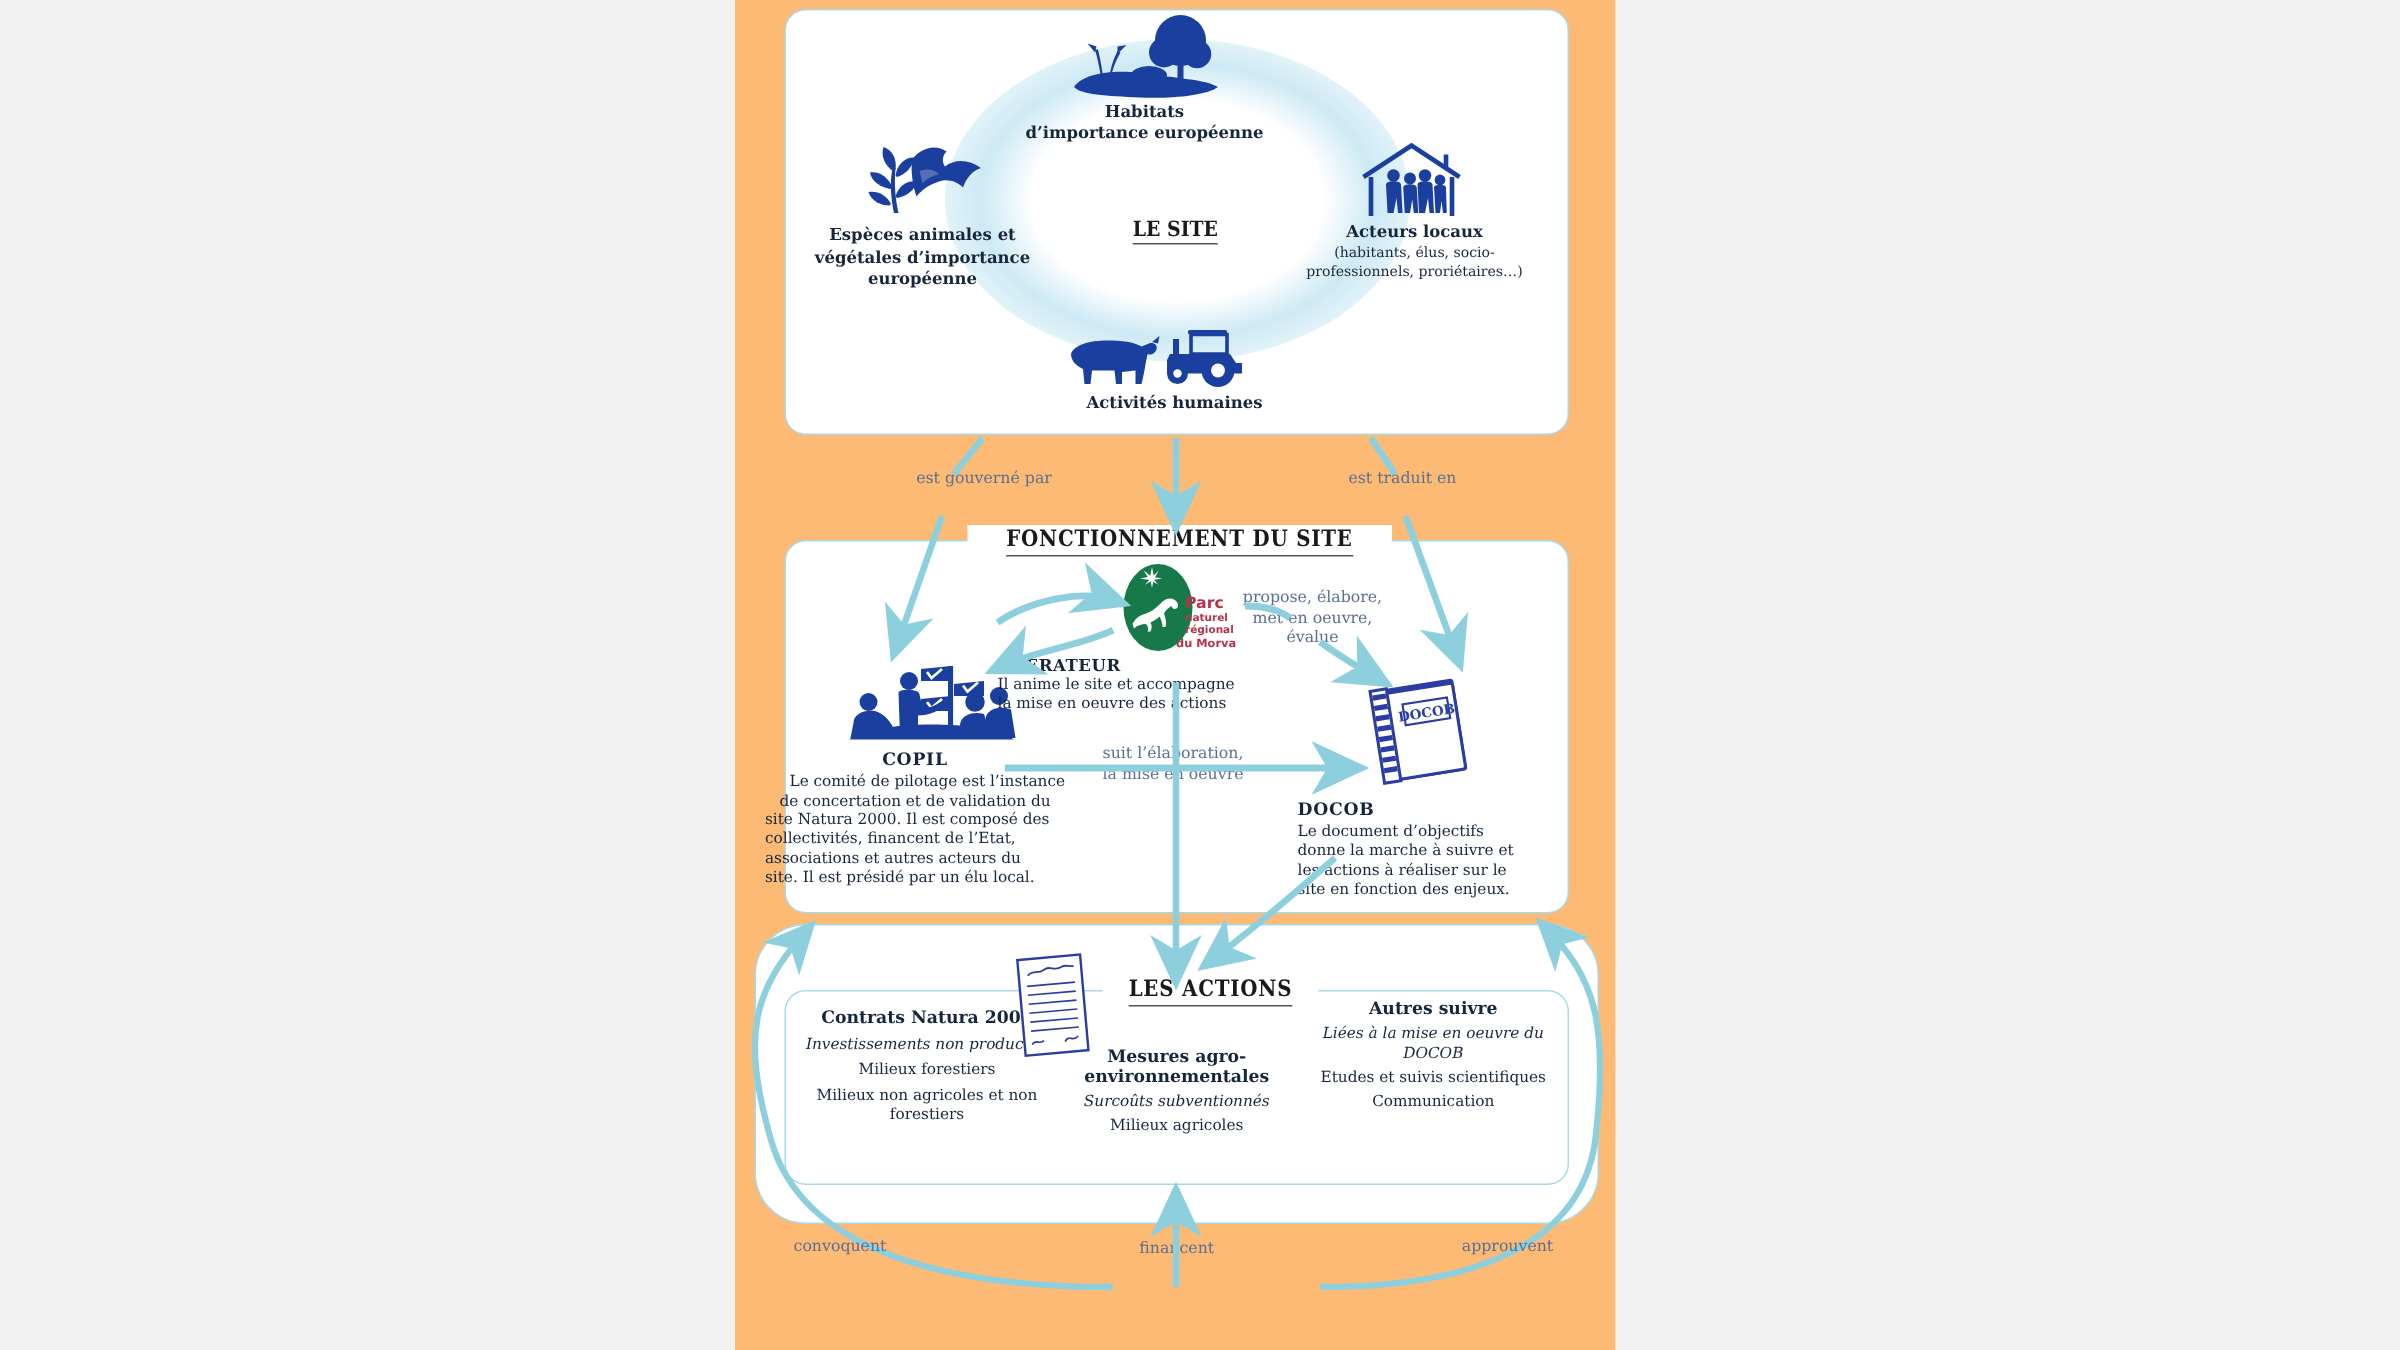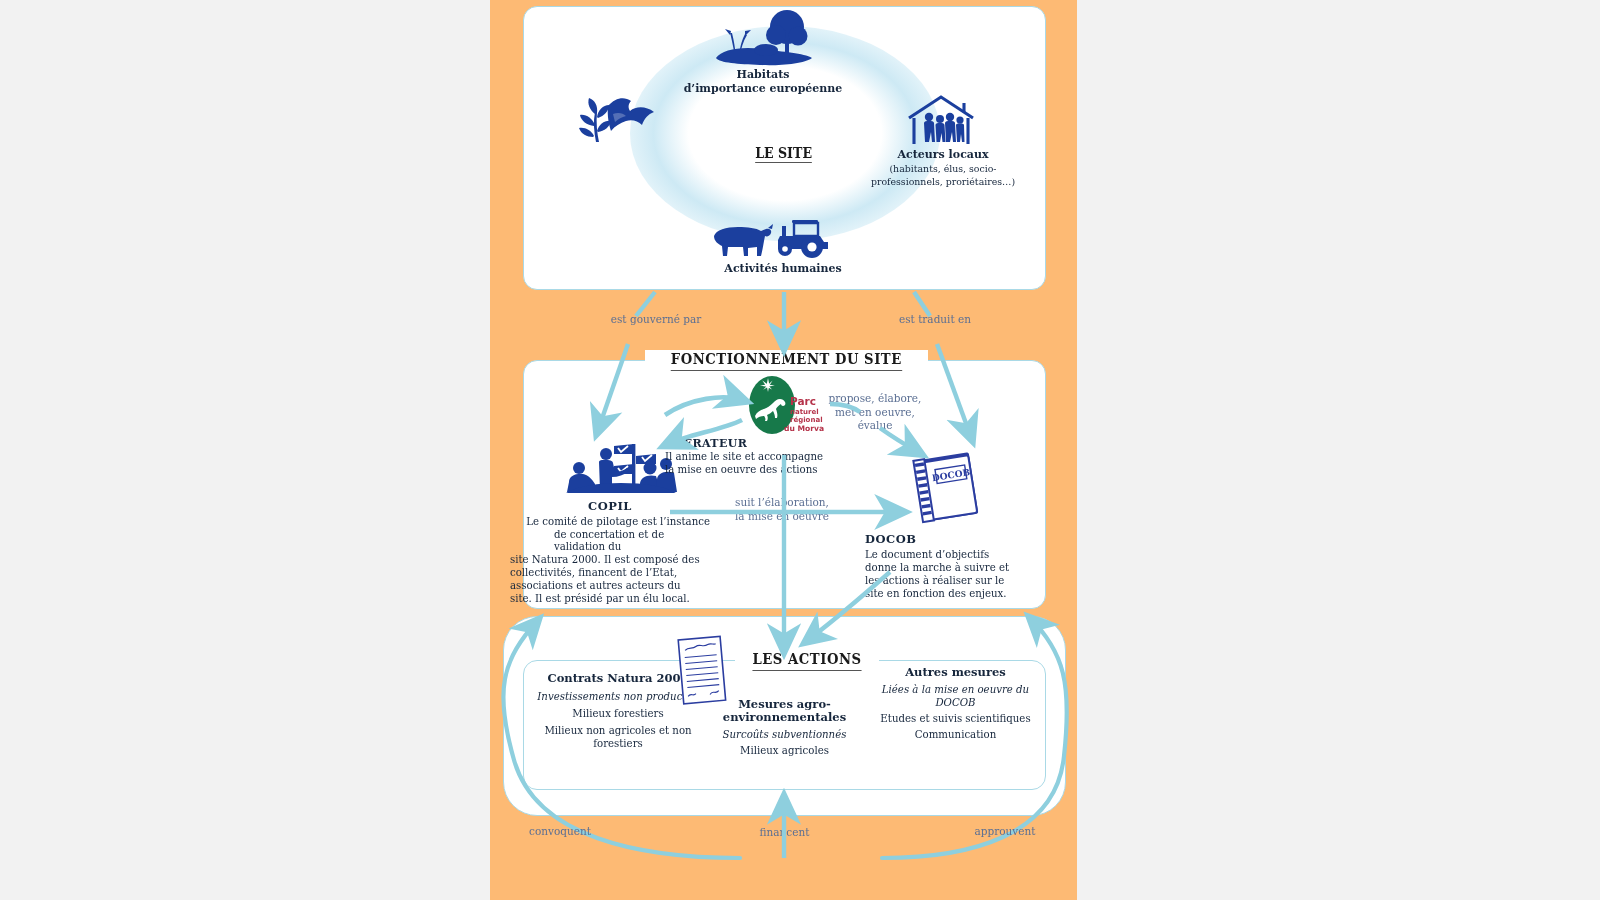--- a/index.html
+++ b/index.html
@@ -166,20 +166,25 @@
 
           <path d="M28,50 C26,40 25,30 27,20 L29,20 C28,31 29,41 31,50 Z"></path>
           <path d="M27,22 C22,18 19,12 21,6 C27,8 30,14 29,21 Z"></path>
           <path d="M30,26 C36,24 41,19 41,13 C35,13 30,18 29,25 Z"></path>
           <path d="M26,34 C19,33 13,29 12,23 C18,22 24,26 27,33 Z"></path>
           <path d="M30,40 C36,39 42,35 43,29 C37,28 31,32 29,39 Z"></path>
           <path d="M25,45 C19,45 13,42 11,36 C17,35 23,38 26,44 Z"></path>
         </g>
       </svg>
     </div>
+    <div class="lbl" style="left:25px;top:150px;width:200px;font-size:11px;line-height:14.5px;">
+      <div class="h">Espèces animales et</div>
+      <div class="h">végétales d’importance</div>
+      <div class="h">européenne</div>
+    </div>
 
     <div class="icon" style="left:412px;top:92px;width:78px;height:56px;">
       <svg viewBox="0 0 78 56" width="78" height="56">
         <g fill="none" stroke="#1b3f9e" stroke-width="3.1">
           <path d="M7,26 L39,5 L71,26"></path>
           <path d="M12,26 L12,52"></path>
             <path d="M66,26 L66,52"></path>
           <path d="M62,11 L62,20"></path>
         </g>
         <g fill="#1b3f9e">
@@ -308,21 +313,21 @@
 
           <path d="M0,60 C14,52 34,49 58,49 C82,49 104,52 118,60 L118,63 L0,63 Z" opacity="0"></path>
           <path d="M4,61 C16,54 36,51 59,51 C82,51 102,54 114,61 Z"></path>
         </g>
       </svg>
     </div>
 
     <div class="lbl" style="left:20px;top:500px;width:200px;font-size:10.2px;line-height:12.8px;">
       <div class="h" style="font-size:11.5px;letter-spacing:.5px;margin-bottom:3px;">COPIL</div>
       <div class="s" style="text-align:right;">Le comité de pilotage est l’instance</div>
-      <div class="s" style="text-align:left;margin-left:44px;">de concertation et de validation du</div>
+      <div class="s" style="text-align:center;">de concertation et de validation du</div>
       <div class="s" style="text-align:left;">site Natura 2000. Il est composé des</div>
       <div class="s" style="text-align:left;">collectivités, financent de l’Etat,</div>
       <div class="s" style="text-align:left;">associations et autres acteurs du</div>
       <div class="s" style="text-align:left;">site. Il est présidé par un élu local.</div>
     </div>
 
     <div class="icon" style="left:418px;top:448px;width:78px;height:80px;">
       <svg viewBox="0 0 78 80" width="78" height="80">
         <g transform="rotate(-9 39 40)">
           <rect x="14" y="8" width="52" height="62" rx="2" fill="#2b3da0"></rect>
@@ -409,21 +414,21 @@
       <div class="s">Milieux non agricoles et non forestiers</div>
     </div>
 
     <div class="lbl" style="left:212px;top:698px;width:165px;font-size:10.2px;line-height:13px;">
       <div class="h" style="font-size:11.5px;margin-bottom:4px;">Mesures agro-environnementales</div>
       <div class="s i" style="margin-bottom:3px;">Surcoûts subventionnés</div>
       <div class="s">Milieux agricoles</div>
     </div>
 
     <div class="lbl" style="left:378px;top:666px;width:175px;font-size:10.2px;line-height:13px;">
-      <div class="h" style="font-size:11.5px;margin-bottom:4px;">Autres mesures</div>
+      <div class="h" style="font-size:11.5px;margin-bottom:4px;">Autres suivre</div>
       <div class="s i" style="margin-bottom:3px;">Liées à la mise en oeuvre du DOCOB</div>
       <div class="s" style="margin-bottom:3px;">Etudes et suivis scientifiques</div>
       <div class="s">Communication</div>
     </div>
 
     <svg class="layer front" viewBox="0 0 587 900">
       <path d="M294,858 L294,800" stroke="#8ecfde" stroke-width="4.4" fill="none" marker-end="url(#ah2)"></path>
     </svg>
 
     <div class="connlbl" style="left:-10px;top:825px;width:160px;">convoquent</div>

